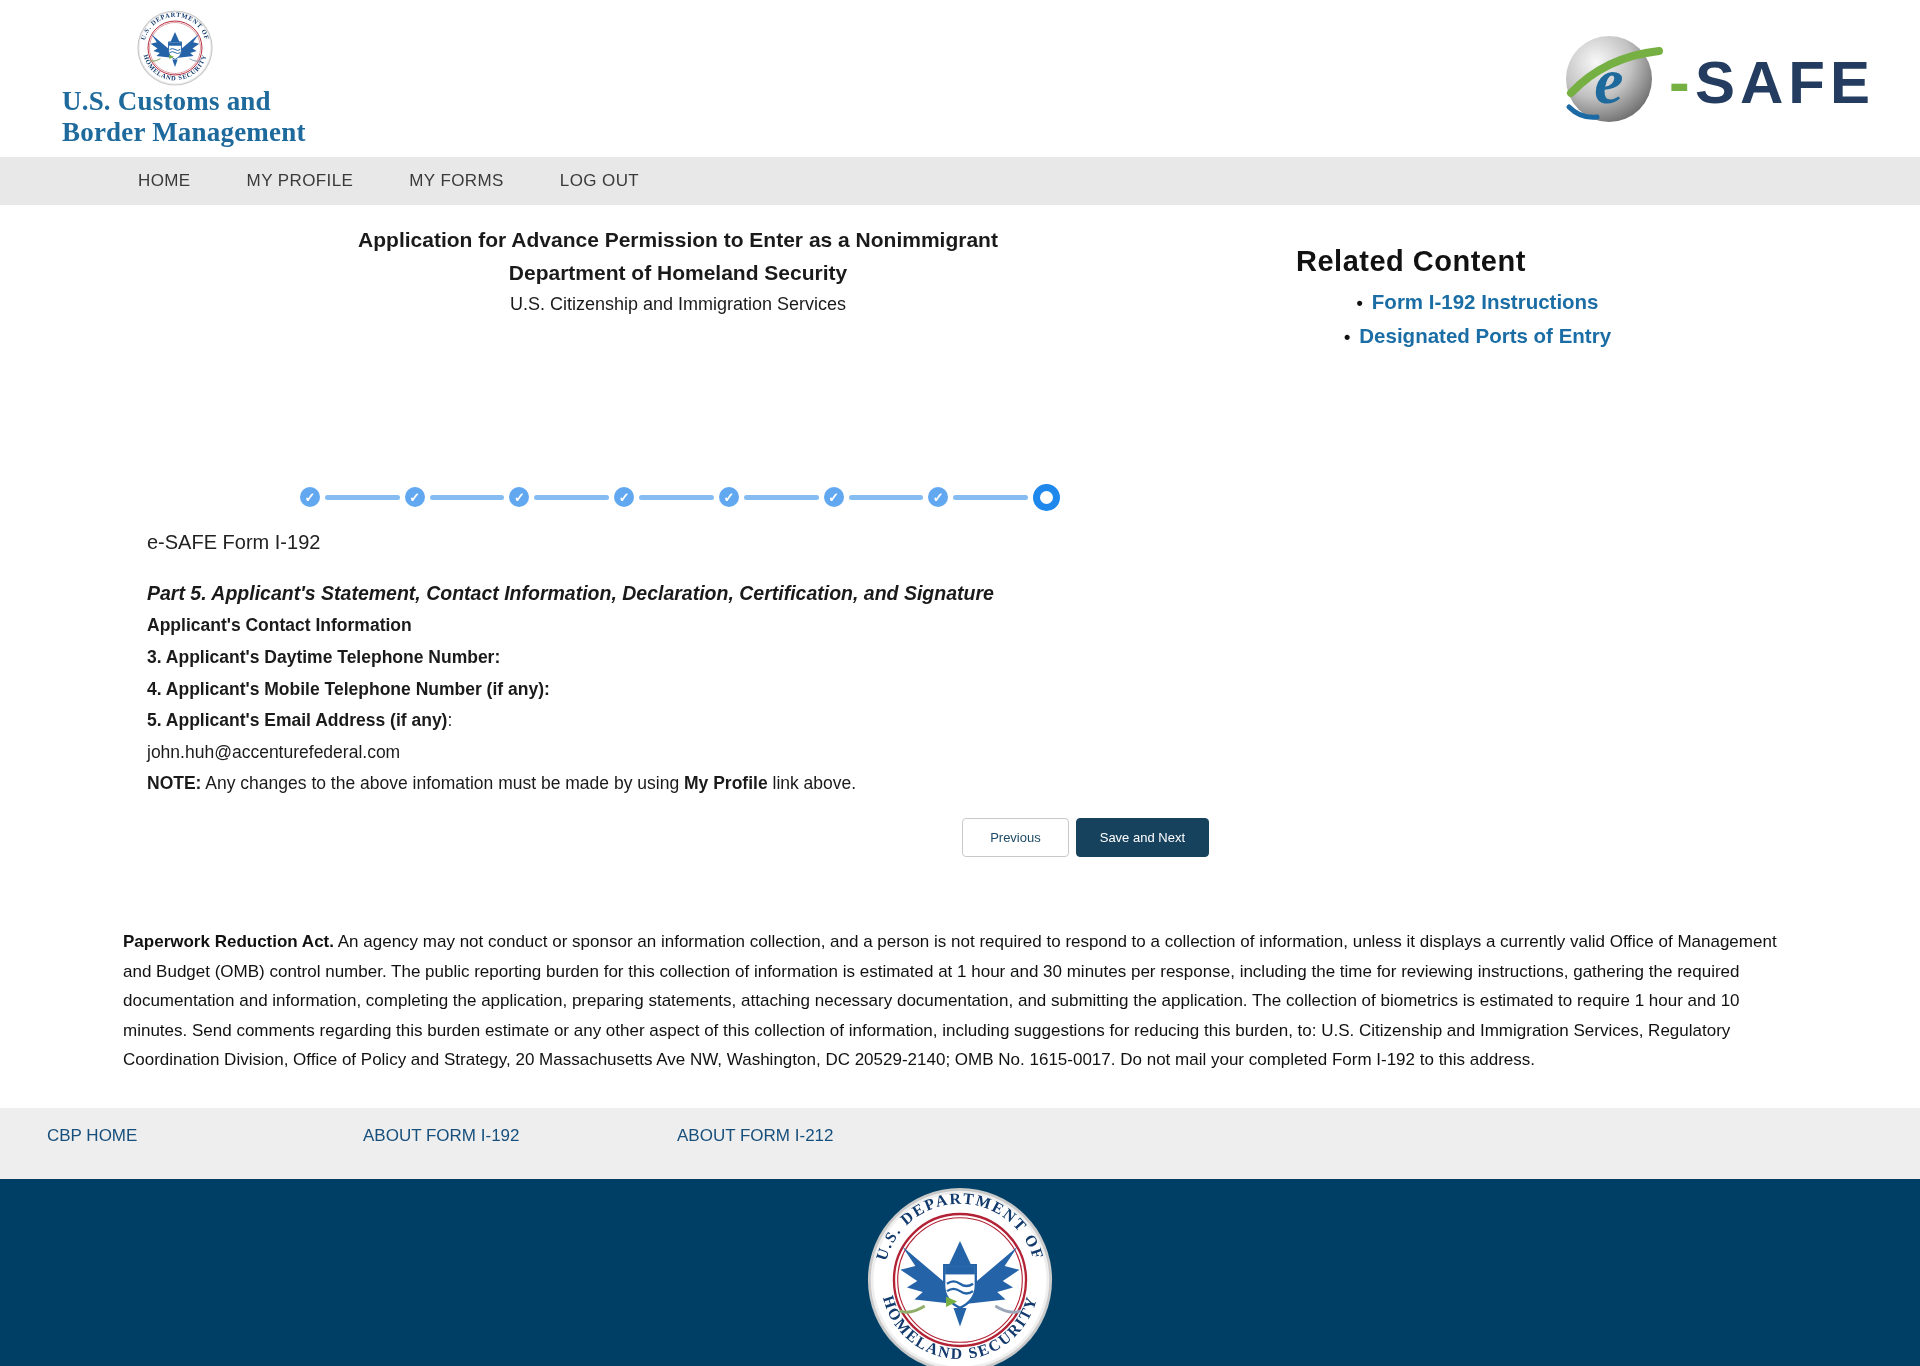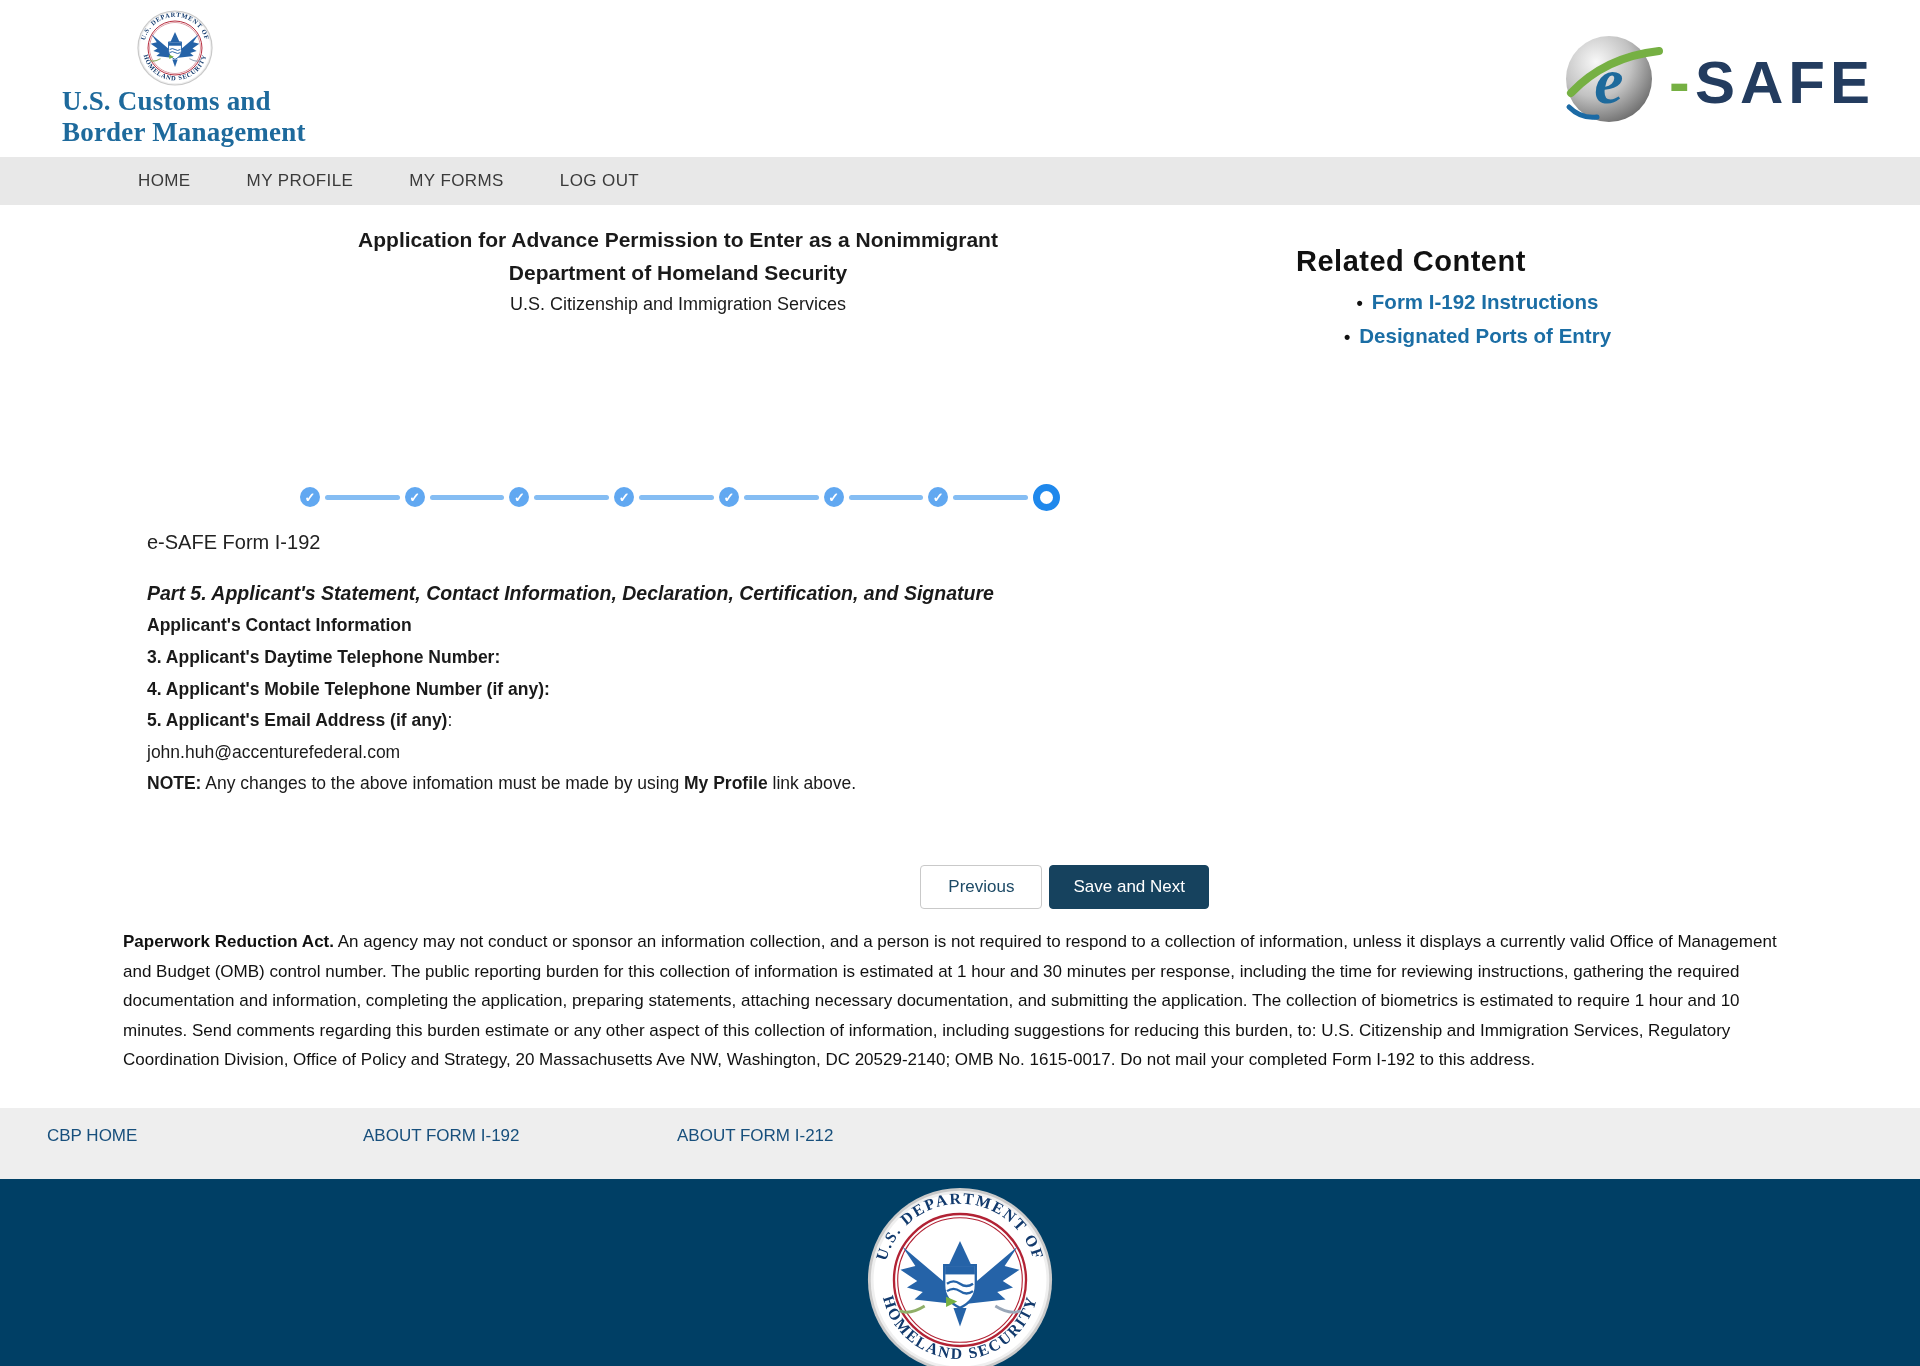--- a/index.html
+++ b/index.html
@@ -52,22 +52,22 @@
   .part-heading { position: absolute; left: 147px; top: 377px; font-size: 19.5px; font-weight: bold; font-style: italic; }
   .section-heading { position: absolute; left: 147px; top: 410px; font-size: 17.5px; font-weight: bold; }
   .field-label { position: absolute; left: 147px; font-size: 17.5px; font-weight: bold; }
   .f3 { top: 442px; } .f4 { top: 474px; } .f5 { top: 505px; }
   .f5 .colon { font-weight: normal; }
   .email-value { position: absolute; left: 147px; top: 537px; font-size: 17.5px; }
   .note-line { position: absolute; left: 147px; top: 568px; font-size: 17.5px; }
   .note-line b { font-weight: bold; }
 
   .btn-row { position: absolute; left: 147px; top: 613px; width: 1062px; text-align: right; }
-  .btn { font-family: "Liberation Sans", sans-serif; font-size: 17px; border-radius: 4px;
-    padding: 11px 27px; cursor: pointer; margin-top: 47px; }
+  .btn { font-family: "Liberation Sans", sans-serif; font-size: 13px; border-radius: 4px;
+    padding: 11px 27px; cursor: pointer; }
   .btn-previous { background: #fff; border: 1px solid #c9c9c9; color: #1d4a66; margin-right: 7px; }
   .btn-save { background: var(--button-navy, #16425e); border: 1px solid var(--button-navy, #16425e);
     color: #fff; padding: 11px 23px; }
 
   .paperwork { position: absolute; left: 123px; top: 722px; width: 1682px;
     font-size: 17px; line-height: 29.5px; color: #111; }
 
   
   .footer-links { position: relative; height: 71px; background: #eeeeee; }
   .footer-links a { position: absolute; top: 18px; font-size: 17px; text-decoration: none;

